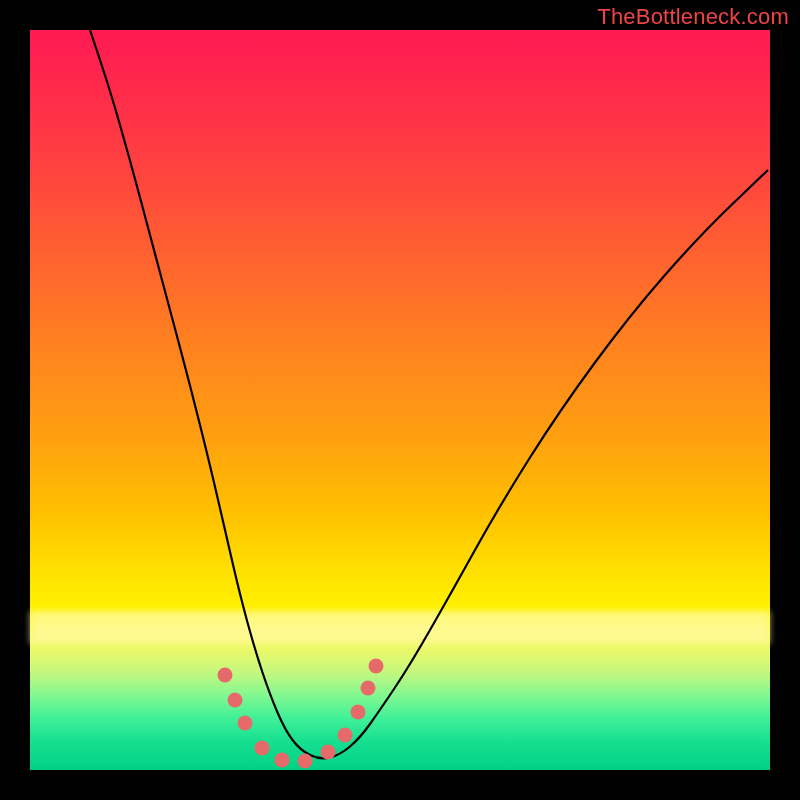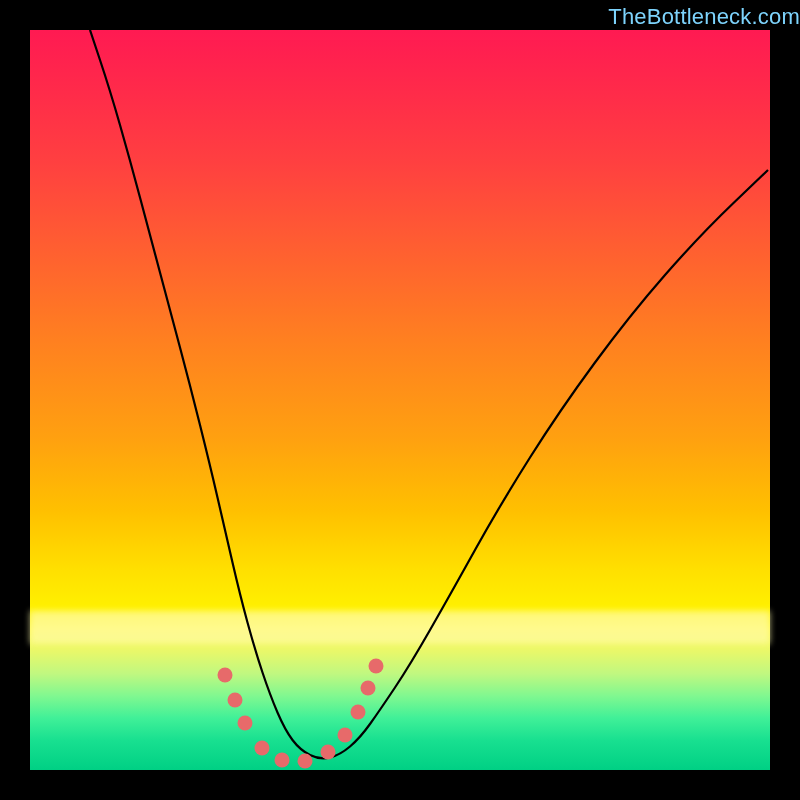--- a/index.html
+++ b/index.html
@@ -40,24 +40,24 @@
     right: 0;
     top: 78.5%;
     height: 4.5%;
     background: #fffcb0;
     opacity: 0.65;
     filter: blur(3px);
   }
   .attrib {
     position: absolute;
     top: 4px;
-    right: 0;
+    right: 11px;
     font-family: Arial, Helvetica, sans-serif;
     font-size: 22px;
-    color: #7dd3fc;
+    color: #ef4444;
     font-weight: 500;
     letter-spacing: 0.2px;
   }
   svg.curve {
     position: absolute;
     left: 30px;
     top: 30px;
     width: 740px;
     height: 740px;
     pointer-events: none;

